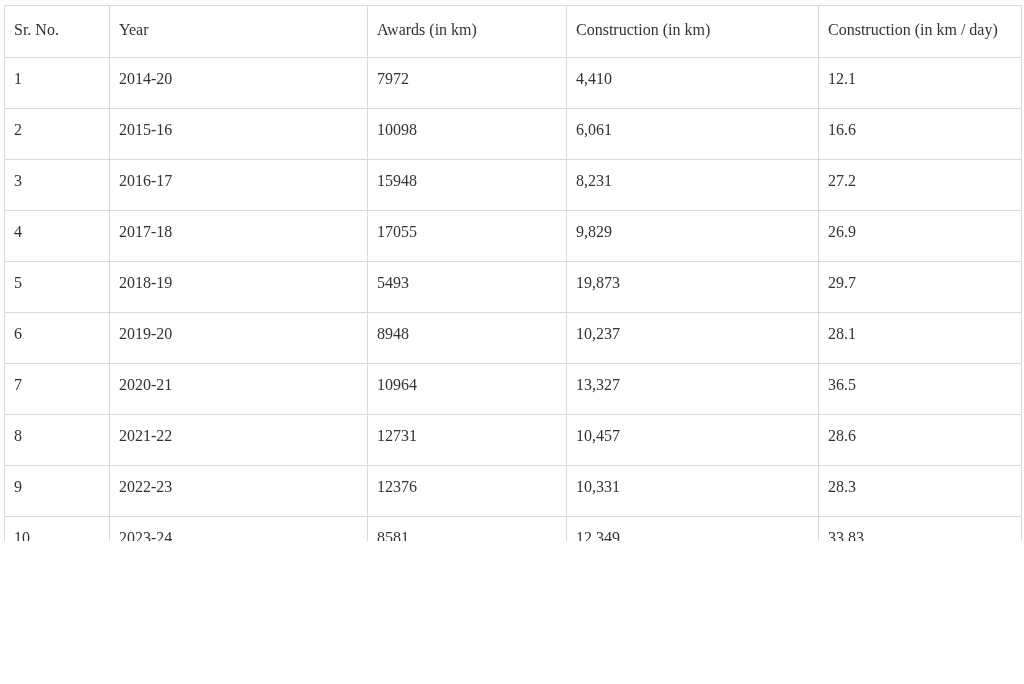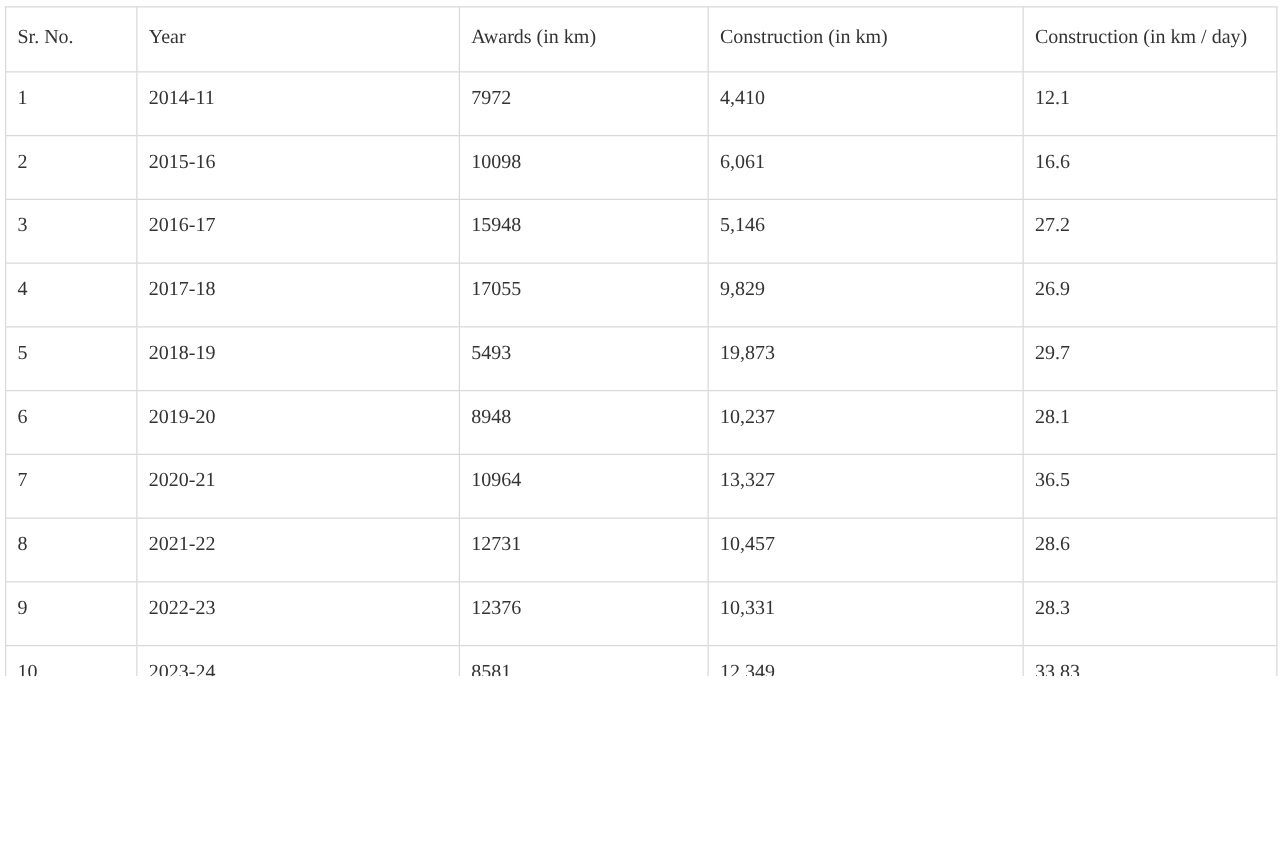--- a/index.html
+++ b/index.html
@@ -61,37 +61,37 @@
         <th>Sr. No.</th>
         <th>Year</th>
         <th>Awards (in km)</th>
         <th>Construction (in km)</th>
         <th>Construction (in km / day)</th>
       </tr>
     </thead>
     <tbody>
       <tr>
         <td>1</td>
-        <td>2014-11</td>
+        <td>2014-20</td>
         <td>7972</td>
         <td>4,410</td>
         <td>12.1</td>
       </tr>
       <tr>
         <td>2</td>
         <td>2015-16</td>
         <td>10098</td>
         <td>6,061</td>
         <td>16.6</td>
       </tr>
       <tr>
         <td>3</td>
         <td>2016-17</td>
         <td>15948</td>
-        <td>5,146</td>
+        <td>8,231</td>
         <td>27.2</td>
       </tr>
       <tr>
         <td>4</td>
         <td>2017-18</td>
         <td>17055</td>
         <td>9,829</td>
         <td>26.9</td>
       </tr>
       <tr>

